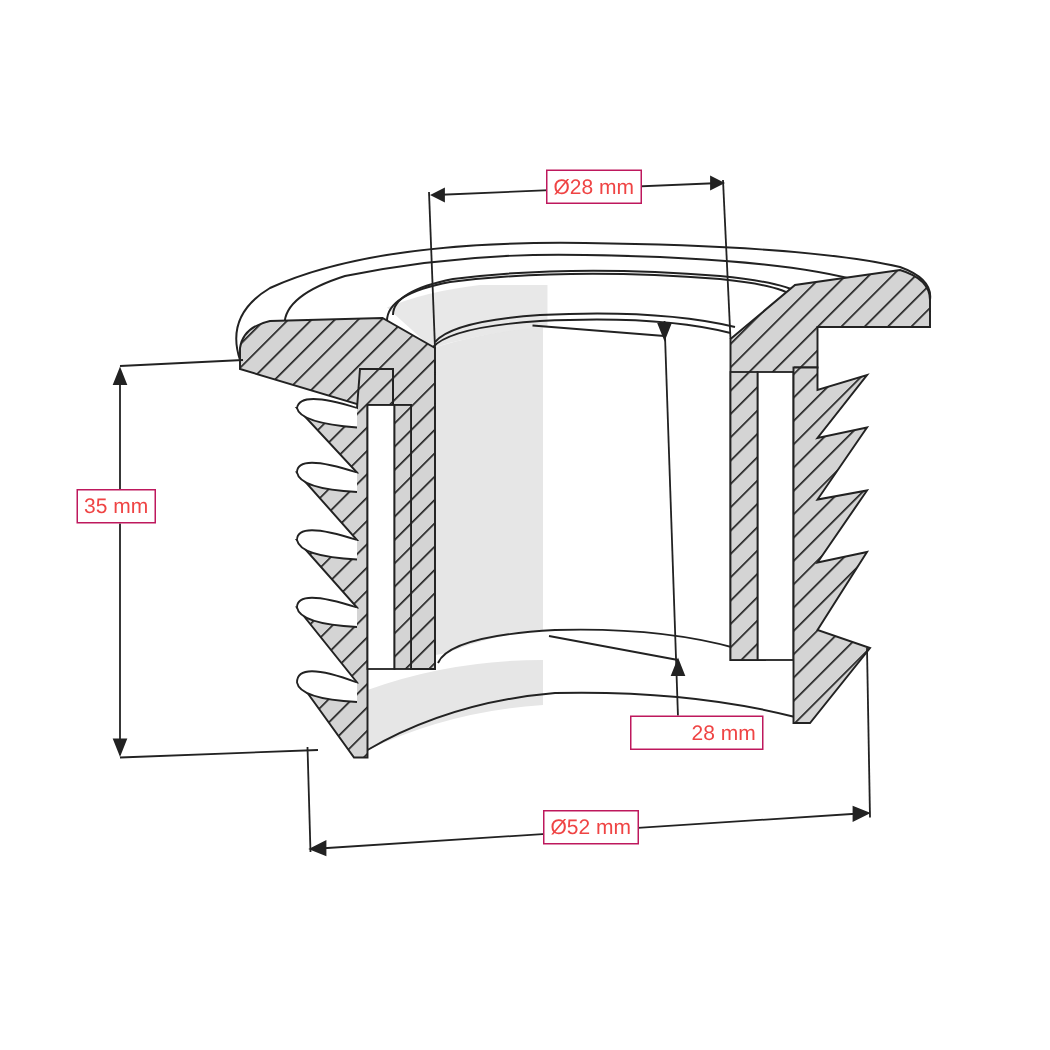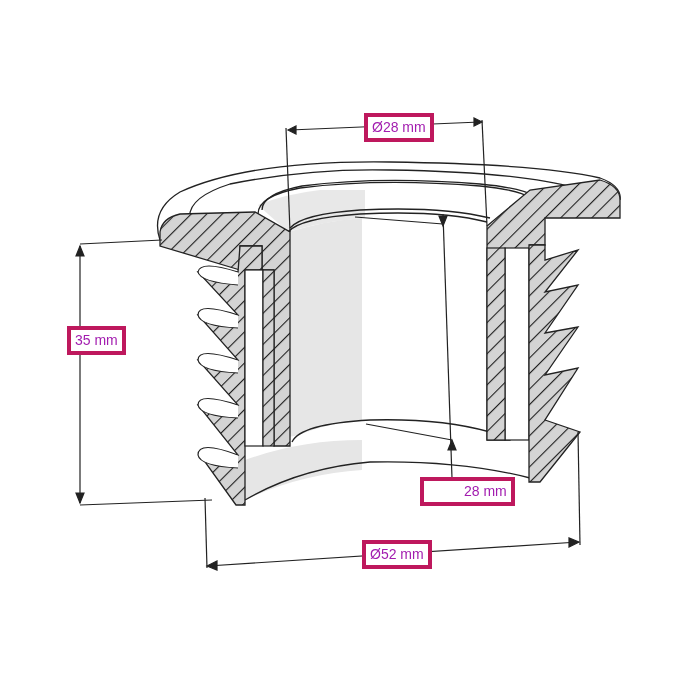--- a/index.html
+++ b/index.html
@@ -1,24 +1,24 @@
 <!DOCTYPE html>
 <html><head>
 <meta charset="utf-8">
 <style>
   html, body { margin: 0; padding: 0; background: #ffffff; }
   body { width: 700px; height: 700px; overflow: hidden; position: relative; }
   #stage { position: absolute; left: 0; top: 0; width: 700px; height: 700px; }
   .dim-label {
     position: absolute;
     background: #ffffff;
-    border: 4px solid #be185d;
+    border: 1px solid #be185d;
     font-family: "Liberation Sans", sans-serif;
     font-size: 14px;
-    color: #a21caf;
+    color: #ef4444;
     padding: 2px 4px;
     line-height: 17px;
     white-space: nowrap;
   }
 </style>
 </head>
 <body>
 
 <svg id="stage" viewBox="0 0 700 700" xmlns="http://www.w3.org/2000/svg">
   <defs>
@@ -93,15 +93,15 @@
 
     <line x1="205" y1="498" x2="207" y2="568"></line>
     <line x1="578" y1="432" x2="580" y2="545"></line>
     <line x1="208" y1="566" x2="578" y2="542"></line>
     <polygon points="207,566 217,561 217,570"></polygon>
     <polygon points="579,542 569,538 569,547"></polygon>
   </g>
 </svg>
 
 <div class="dim-label" style="left:364px; top:113px;">Ø28 mm</div>
-<div class="dim-label" style="left:67px; top:326px;">35 mm</div>
+<div class="dim-label" style="left:51px; top:326px;">35 mm</div>
 <div class="dim-label" style="left:420px; top:477px;padding-left:40px;">28 mm</div>
 <div class="dim-label" style="left:362px; top:540px;">Ø52 mm</div>
 
 </body></html>

